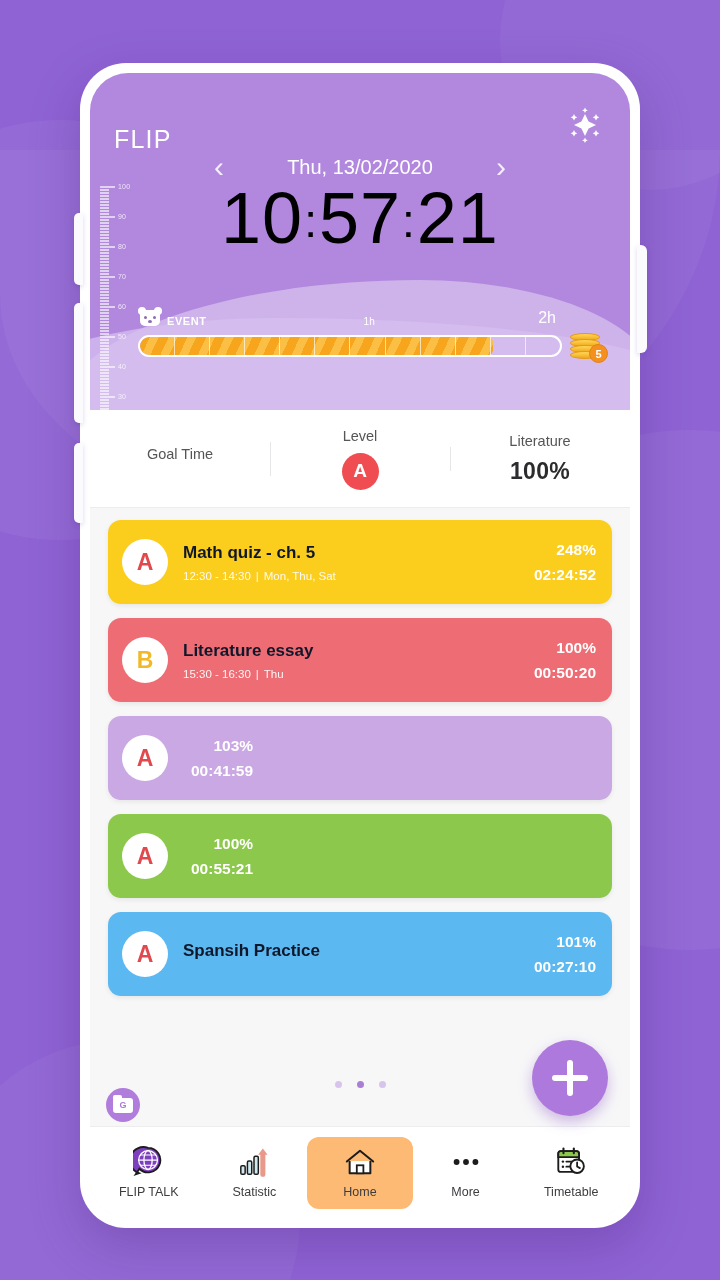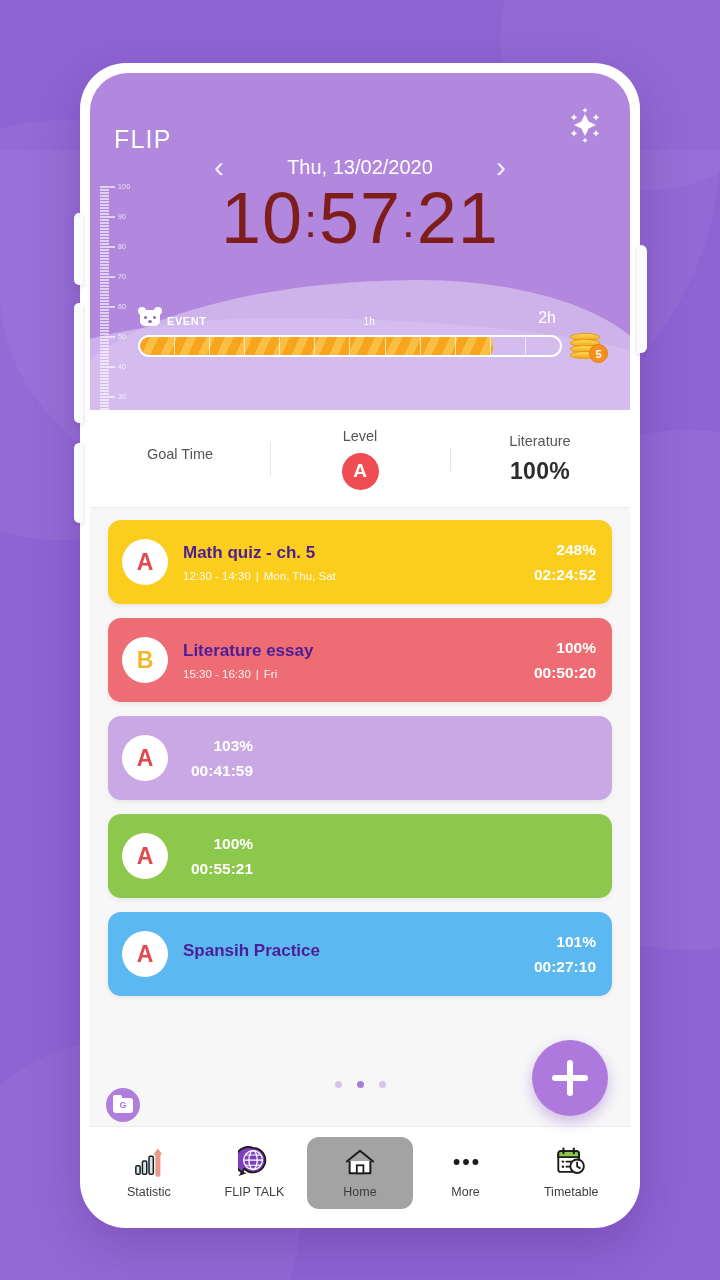--- a/index.html
+++ b/index.html
@@ -67,21 +67,21 @@
   .ruler .lbl { position:absolute; left:18px; font-size:7px; color:rgba(255,255,255,.78);
                 transform:translateY(-50%); letter-spacing:.2px; }
 
   .date-row { position:absolute; top:74px; left:0; width:100%; z-index:4;
               display:flex; align-items:center; justify-content:center; gap:0; }
   .date-arrow { width:52px; height:40px; display:flex; align-items:center; justify-content:center;
                 color:rgba(255,255,255,.85); font-size:30px; font-weight:300; cursor:pointer; line-height:1; }
   .date-text { color:#fff; font-size:20px; min-width:230px; text-align:center; }
 
   .clock { position:absolute; top:104px; left:0; width:100%; z-index:4; text-align:center;
-           color:#7f1d1d; font-size:72px; font-weight:400; letter-spacing:1px; }
+           color:#000000; font-size:72px; font-weight:400; letter-spacing:1px; }
   .clock .sep { font-size:46px; vertical-align:6px; padding:0 1px; }
 
   
   .event-wrap { position:absolute; left:48px; right:22px; top:232px; z-index:5; }
   .event-top { display:flex; align-items:flex-end; height:22px; position:relative; }
   .bear { width:24px; height:20px; position:relative; margin-right:5px; }
   .bear .head { position:absolute; left:2px; top:3px; width:20px; height:16px; background:#fff; border-radius:5px; }
   .bear .ear  { position:absolute; top:0px; width:8px; height:8px; background:#fff; border-radius:50%; }
   .bear .ear.l { left:0px; } .bear .ear.r { right:0px; }
   .bear .eye  { position:absolute; top:9px; width:3px; height:3px; background:#8a6bb5; border-radius:50%; }
@@ -126,21 +126,21 @@
   .task-list { flex:1; background:#f7f7f8; padding:12px 18px 0; overflow:hidden; }
   .task-card {
     height:84px; border-radius:13px; margin-bottom:14px; display:flex; align-items:center;
     padding:0 16px 0 14px; cursor:pointer;
     box-shadow:0 2px 5px rgba(0,0,0,.07);
   }
   .task-badge { width:46px; height:46px; border-radius:50%; background:#fff; flex:none;
                 display:flex; align-items:center; justify-content:center;
                 font-size:23px; font-weight:700; margin-right:15px; }
   .task-mid { flex:1; min-width:0; }
-  .task-title { color:#4c1d95; font-size:17px; font-weight:700; margin-bottom:7px;
+  .task-title { color:#0f172a; font-size:17px; font-weight:700; margin-bottom:7px;
                 white-space:nowrap; overflow:hidden; text-overflow:ellipsis; }
   .task-sub { color:rgba(255,255,255,.92); font-size:11.5px; }
   .task-sub .divider { padding:0 5px; }
   .task-right { text-align:right; flex:none; margin-left:8px; }
   .task-pct { color:#fff; font-size:15.5px; font-weight:700; margin-bottom:7px; }
   .task-time { color:#fff; font-size:15.5px; font-weight:700; }
 
   
   .pager-row { position:relative; height:78px; background:#f7f7f8; flex:none; }
   .dots { position:absolute; left:0; right:0; top:33px; display:flex; justify-content:center; gap:15px; }
@@ -158,21 +158,21 @@
               display:flex; align-items:center; justify-content:center;
               font-size:9px; font-weight:700; color:#a978d8; }
   .g-folder::before { content:""; position:absolute; left:0; top:-3px; width:9px; height:4px;
                       background:#fff; border-radius:2px 2px 0 0; }
 
   
   .bottom-nav { height:92px; background:#fff; flex:none; display:flex; align-items:center;
                 border-top:1px solid #ededef; padding:0 6px; }
   .nav-item { flex:1; height:72px; display:flex; flex-direction:column; align-items:center;
               justify-content:center; gap:7px; border-radius:12px; cursor:pointer; }
-  .nav-item.active { background:#a3a3a3; }
+  .nav-item.active { background:#fdba74; }
   .nav-label { font-size:12.5px; color:#3d3d40; }
   .nav-icon { height:32px; display:flex; align-items:flex-end; justify-content:center; }
 </style>
 </head>
 <body>
 
 <div class="bg-wave"></div>
 <div class="bg-blob b1"></div>
 <div class="bg-blob b2"></div>
 <div class="bg-blob b3"></div>
@@ -365,21 +365,21 @@
           </div>
           <div class="task-right">
             <div class="task-pct">248%</div>
             <div class="task-time">02:24:52</div>
           </div>
         </div>
         <div class="task-card" style="background: rgb(238, 108, 116);">
           <div class="task-badge" style="color: rgb(240, 185, 42);">B</div>
           <div class="task-mid">
             <div class="task-title">Literature essay</div>
-            <div class="task-sub"><span>15:30 - 16:30</span><span class="divider">|</span><span>Fri</span></div>
+            <div class="task-sub"><span>15:30 - 16:30</span><span class="divider">|</span><span>Thu</span></div>
           </div>
           <div class="task-right">
             <div class="task-pct">100%</div>
             <div class="task-time">00:50:20</div>
           </div>
         </div>
         <div class="task-card" style="background: rgb(201, 168, 227);">
           <div class="task-badge" style="color: rgb(224, 74, 79);">A</div>
           <div class="task-right">
             <div class="task-pct">103%</div>
@@ -411,44 +411,44 @@
           <div class="dot active"></div>
           <div class="dot"></div>
         </div>
       <div class="fab"></div>
       <div class="g-badge">
         <div class="g-folder">G</div>
       </div>
     </div>
 
     <div class="bottom-nav">
-        <div class="nav-item">
-          <div class="nav-icon">
-            <svg viewBox="0 0 34 34" width="32" height="32">
-              <rect x="3" y="21" width="4.6" height="9" rx="1.4" fill="#cfe9ee" stroke="#1c1c1c" stroke-width="1.6"></rect>
-              <rect x="10" y="16" width="4.6" height="14" rx="1.4" fill="#cfe9ee" stroke="#1c1c1c" stroke-width="1.6"></rect>
-              <rect x="17" y="11" width="4.6" height="19" rx="1.4" fill="#cfe9ee" stroke="#1c1c1c" stroke-width="1.6"></rect>
-              <path d="M26.4 30V8.5" stroke="#e8998a" stroke-width="5.4" stroke-linecap="round"></path>
-              <path d="M26.4 2.6l5 6.6h-10z" fill="#e8998a"></path>
-            </svg>
-          </div>
-          <div class="nav-label">Statistic</div>
-        </div>
         <div class="nav-item">
           <div class="nav-icon">
             <svg viewBox="0 0 34 34" width="32" height="32">
               <path d="M16 2a13 13 0 1 1-9.2 22.2L3 30l3.2-1.1A13 13 0 0 1 16 2z" fill="#7d3fbe" stroke="#1c1c1c" stroke-width="2"></path>
               <ellipse cx="16" cy="15" rx="10" ry="10" fill="none" stroke="#fff" stroke-width="1.4"></ellipse>
               <ellipse cx="16" cy="15" rx="4.4" ry="10" fill="none" stroke="#fff" stroke-width="1.4"></ellipse>
               <line x1="6" y1="15" x2="26" y2="15" stroke="#fff" stroke-width="1.4"></line>
               <line x1="7.6" y1="9.6" x2="24.4" y2="9.6" stroke="#fff" stroke-width="1.2"></line>
               <line x1="7.6" y1="20.4" x2="24.4" y2="20.4" stroke="#fff" stroke-width="1.2"></line>
             </svg>
           </div>
           <div class="nav-label">FLIP TALK</div>
+        </div>
+        <div class="nav-item">
+          <div class="nav-icon">
+            <svg viewBox="0 0 34 34" width="32" height="32">
+              <rect x="3" y="21" width="4.6" height="9" rx="1.4" fill="#cfe9ee" stroke="#1c1c1c" stroke-width="1.6"></rect>
+              <rect x="10" y="16" width="4.6" height="14" rx="1.4" fill="#cfe9ee" stroke="#1c1c1c" stroke-width="1.6"></rect>
+              <rect x="17" y="11" width="4.6" height="19" rx="1.4" fill="#cfe9ee" stroke="#1c1c1c" stroke-width="1.6"></rect>
+              <path d="M26.4 30V8.5" stroke="#e8998a" stroke-width="5.4" stroke-linecap="round"></path>
+              <path d="M26.4 2.6l5 6.6h-10z" fill="#e8998a"></path>
+            </svg>
+          </div>
+          <div class="nav-label">Statistic</div>
         </div>
         <div class="nav-item active">
           <div class="nav-icon">
             <svg viewBox="0 0 34 34" width="32" height="32">
               <path d="M3 16.5 17 5l14 11.5" fill="none" stroke="#1c1c1c" stroke-width="2.1" stroke-linecap="round" stroke-linejoin="round"></path>
               <path d="M6 16v13h22V16" fill="#fff" stroke="#1c1c1c" stroke-width="2.1" stroke-linejoin="round"></path>
               <rect x="13.6" y="20.5" width="7" height="8.5" fill="#fff" stroke="#1c1c1c" stroke-width="1.9"></rect>
             </svg>
           </div>
           <div class="nav-label">Home</div>

